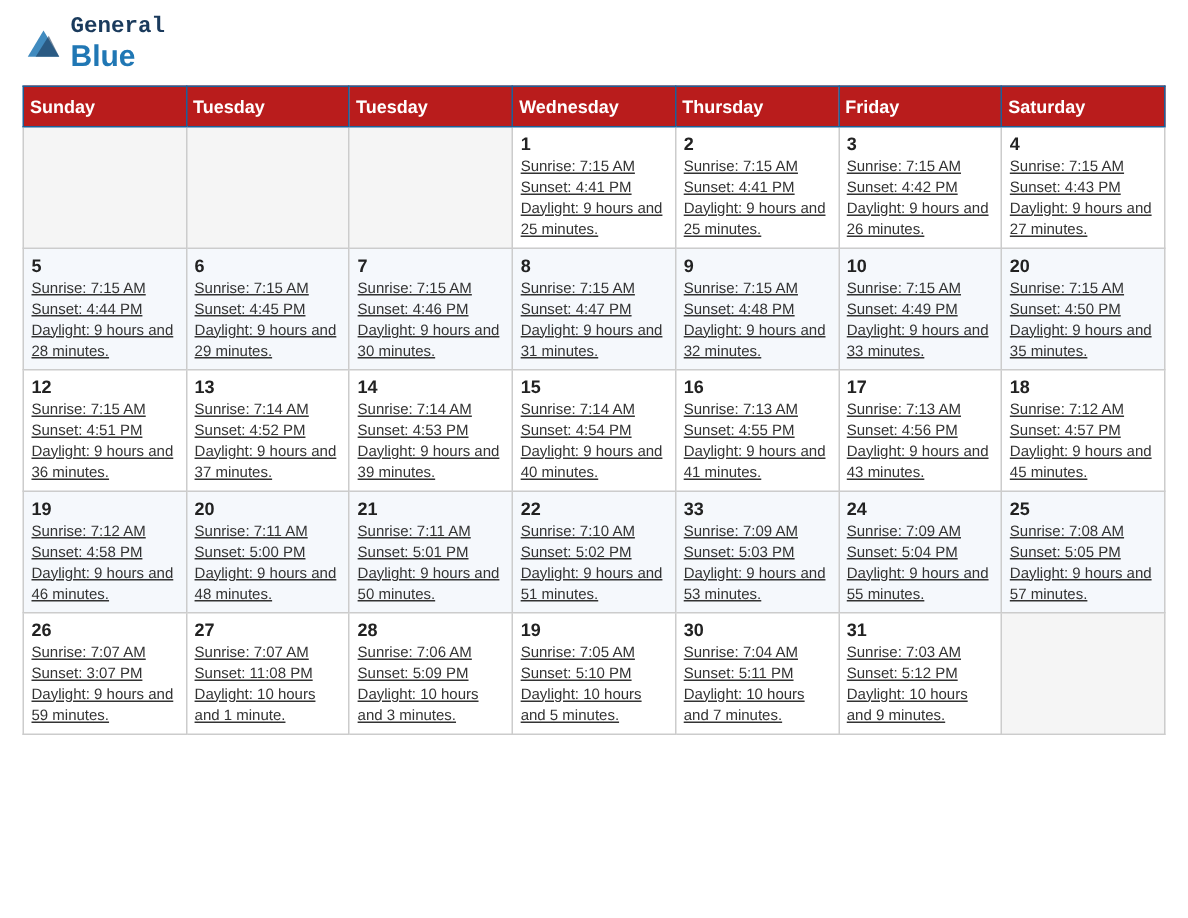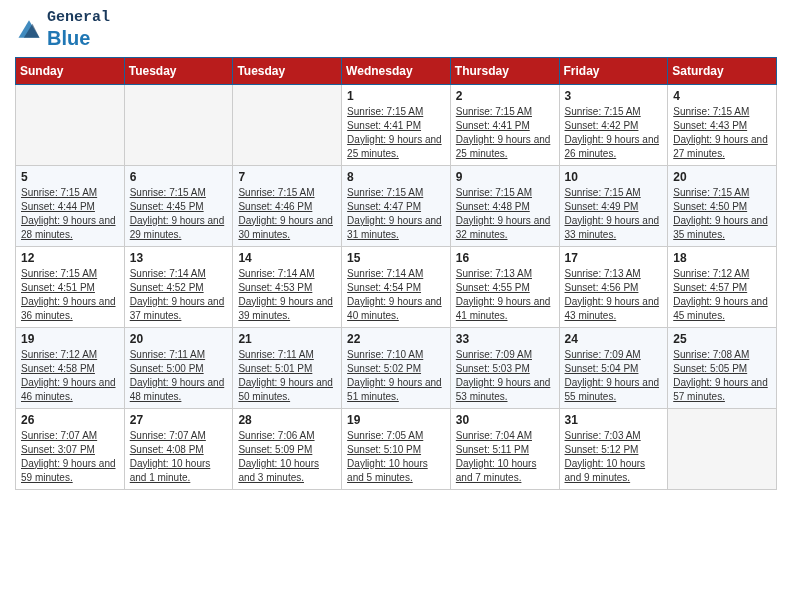--- a/index.html
+++ b/index.html
@@ -275,21 +275,21 @@
       <tr>
         <td>
           <span class="day-num">26</span>
           <div class="day-info">Sunrise: 7:07 AM
 Sunset: 3:07 PM
 Daylight: 9 hours and 59 minutes.</div>
         </td>
         <td>
           <span class="day-num">27</span>
           <div class="day-info">Sunrise: 7:07 AM
-Sunset: 4:08 PM
+Sunset: 11:08 PM
 Daylight: 10 hours and 1 minute.</div>
         </td>
         <td>
           <span class="day-num">28</span>
           <div class="day-info">Sunrise: 7:06 AM
 Sunset: 5:09 PM
 Daylight: 10 hours and 3 minutes.</div>
         </td>
         <td>
           <span class="day-num">19</span>

